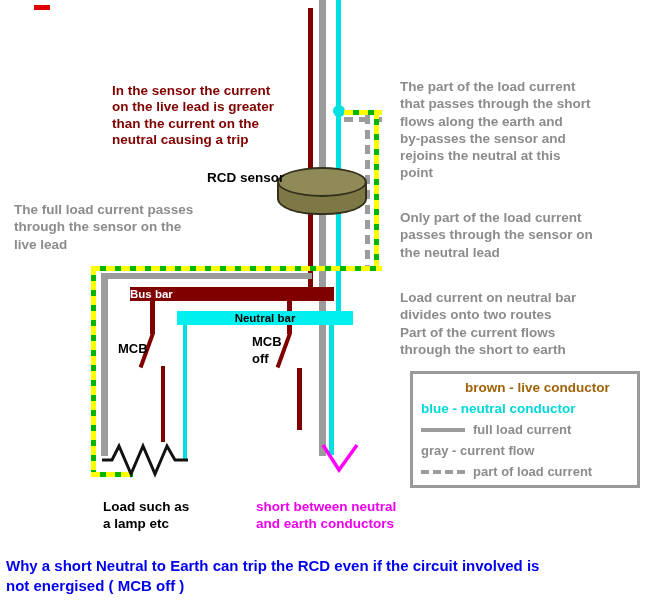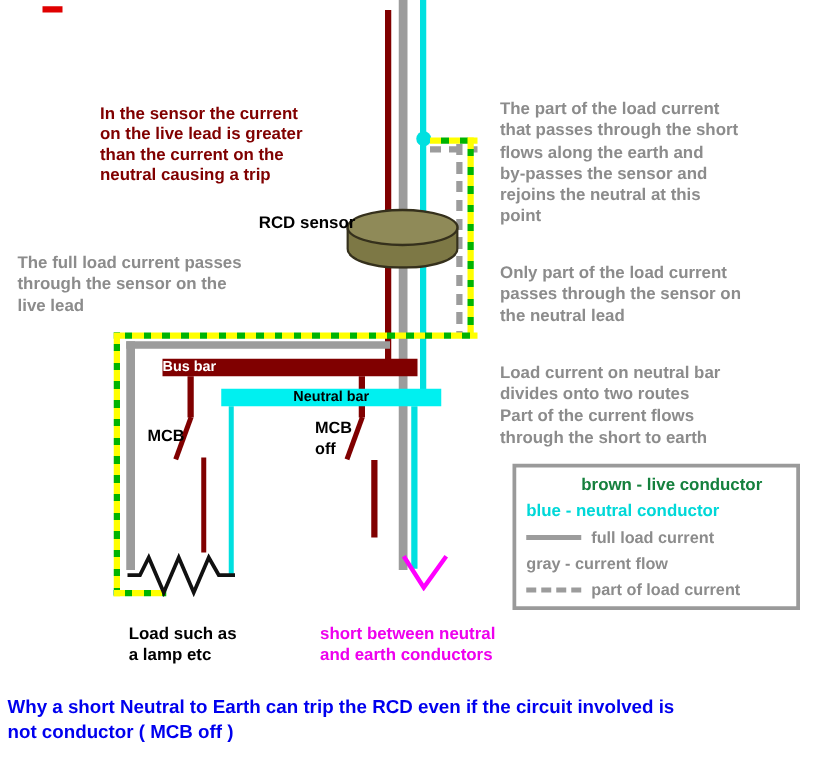--- a/index.html
+++ b/index.html
@@ -6,21 +6,21 @@
   .diagram {
     position:relative; width:653px; height:609px; background:#ffffff;
     overflow:hidden; font-family:"Liberation Sans", sans-serif;
   }
   .abs { position:absolute; }
   .note {
     position:absolute; white-space:pre-line; font-weight:bold;
     line-height:1.28; font-size:13.5px;
   }
   .gray-note { color:#8c8c8c; }
-  .maroon-note { color:#800000; }
+  .maroon-note { color:#800000;margin-left:32px; }
   .black-note { color:#000000; }
   .magenta-note { color:#ee00ee; }
 
   
   .live   { background:#800000; }
   .flow   { background:#9c9c9c; }
   .neutral{ background:#00e0e0; }
   .earth-h{ height:5px; background:repeating-linear-gradient(90deg,  #ffff00 0 9px, #00b400 9px 15px); }
   .earth-v{ width:5px;  background:repeating-linear-gradient(180deg, #ffff00 0 9px, #00b400 9px 15px); }
   .flowdash-h{ height:5px; background:repeating-linear-gradient(90deg,  #9c9c9c 0 9px, rgba(0,0,0,0) 9px 15px); }
@@ -47,21 +47,21 @@
 
   .switch { transform:rotate(20deg); transform-origin:top left; }
 
   .legend {
     left:410px; top:371px; width:230px; height:117px; background:#ffffff;
     border:3px solid #9a9a9a; box-sizing:border-box;
     display:flex; flex-direction:column; justify-content:space-between;
     padding:6px 8px;
   }
   .legend-row { display:flex; align-items:center; font-weight:bold; font-size:13.5px; }
-  .legend-brown { color:#15803d;padding-left:44px; }
+  .legend-brown { color:#a16207;padding-left:44px; }
   .legend-blue  { color:#00d8d8; }
   .legend-gray  { color:#8c8c8c; font-size:13px; }
   .sample-solid { width:44px; height:4px; background:#9c9c9c; margin-right:8px; }
   .sample-dash  { width:44px; border-top:4px dashed #9c9c9c; margin-right:8px; }
 
   .title {
     left:6px; top:556px; width:644px; color:#0000ee; font-weight:bold;
     font-size:15px; line-height:1.35; white-space:pre-line;
   }
   .dot { border-radius:50%; }
@@ -169,15 +169,15 @@
     <div class="legend-row legend-gray">
       <span>gray - current flow</span>
     </div>
     <div class="legend-row legend-gray">
       <span class="sample-dash"></span>
       <span>part of load current</span>
     </div>
   </div>
 
   <div class="abs title">Why a short Neutral to Earth can trip the RCD even if the circuit involved is
-not conductor ( MCB off )</div>
+not energised ( MCB off )</div>
 
 </div>
 
 </body></html>

